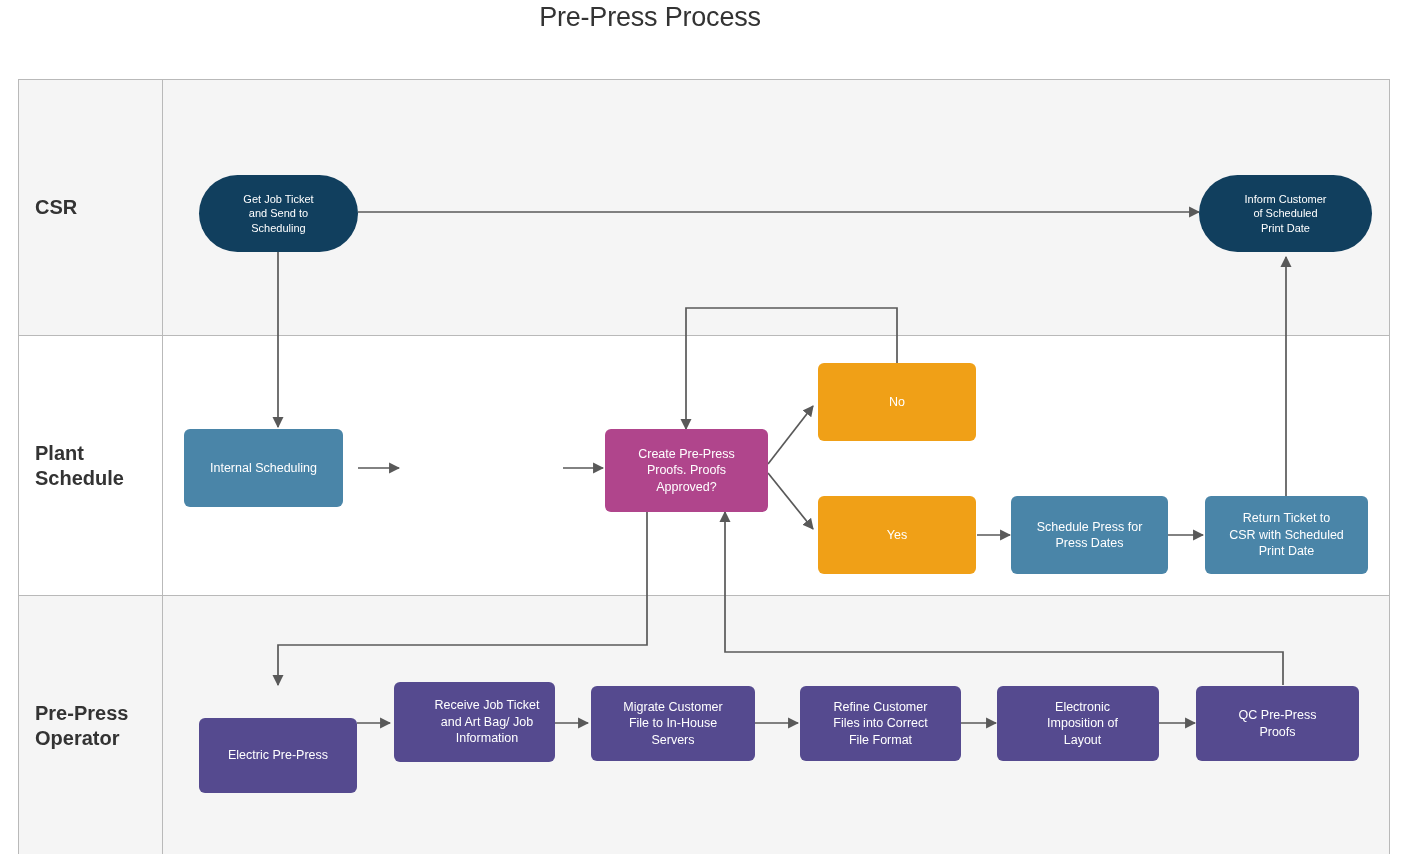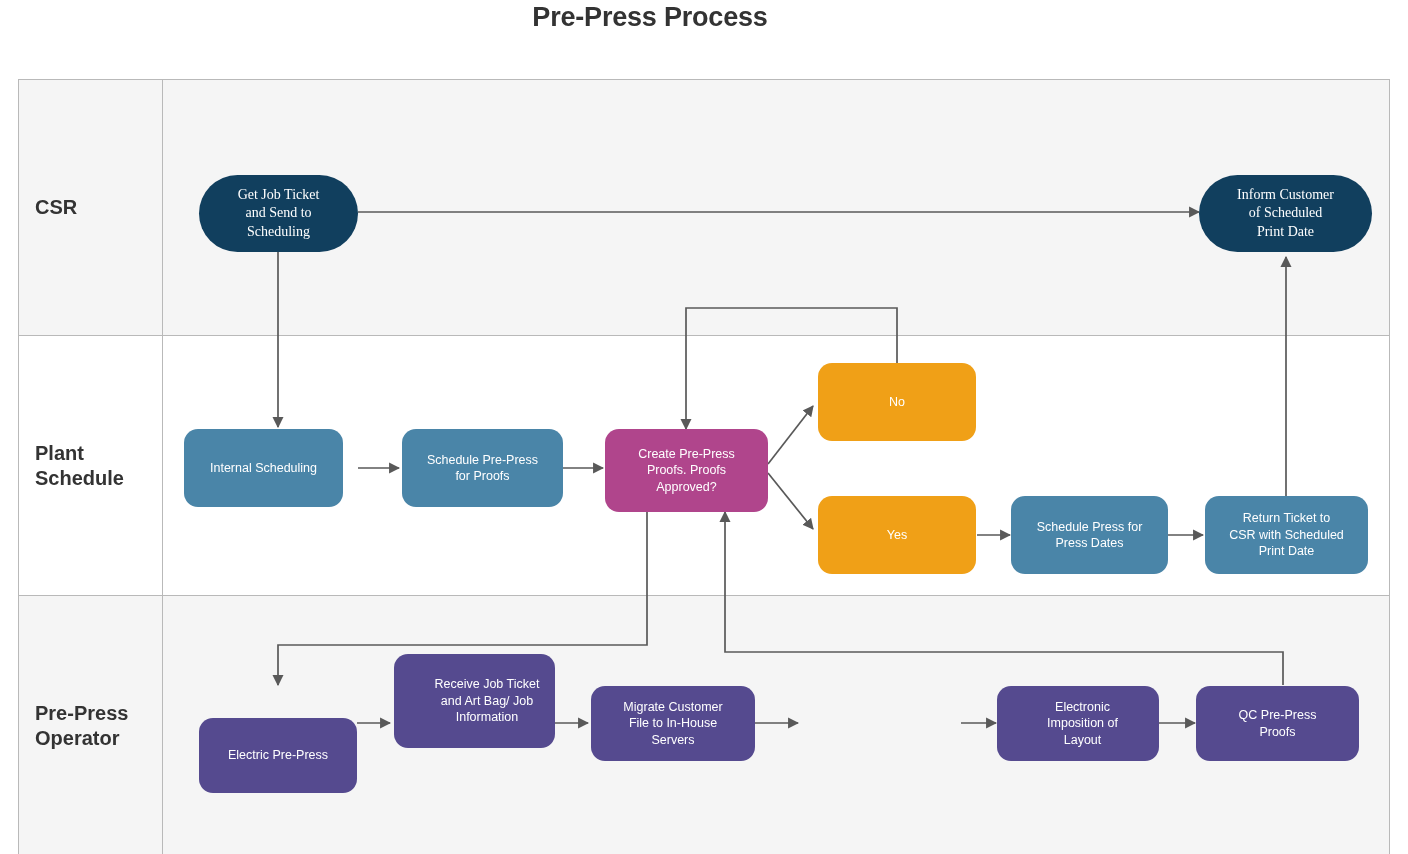--- a/index.html
+++ b/index.html
@@ -14,21 +14,21 @@
     height: 854px;
     background: #ffffff;
     overflow: hidden;
   }
   #diagram-title {
     position: absolute;
     left: 0; top: 2px;
     width: 1300px;
     text-align: center;
     font-size: 27px;
-    font-weight: bold;
+    font-weight: normal;
     color: #333333;
     letter-spacing: -0.2px;
   }
   
   #lane-frame {
     position: absolute;
     left: 18px; top: 79px;
     width: 1372px; height: 775px;
     border: 1px solid #b9b9b9;
     border-bottom: none;
@@ -72,23 +72,23 @@
     display: flex;
     align-items: center;
     justify-content: center;
     text-align: center;
     color: #ffffff;
     font-size: 12.5px;
     line-height: 1.32;
     white-space: pre-line;
     padding: 4px 7px;
   }
-  .node.rect { border-radius: 14px; }
+  .node.rect { border-radius: 6px; }
   .node.stadium { border-radius: 44px; }
-  .node.start-end { font-size: 14px; font-family: Liberation Serif, serif; }
+  .node.start-end { font-size: 11px; }
   .node-blue   { background: #4a85a8; }
   .node-navy   { background: #113f5e; }
   .node-purple { background: #554a8f; }
   .node-magenta{ background: #b0458c; }
   .node-orange { background: #f0a017; }
 </style>
 </head>
 <body>
 
 <div id="page">
@@ -162,48 +162,49 @@
   <div class="node stadium node-navy start-end" style="left:199px; top:175px; width:159px; height:77px;">Get Job Ticket
 and Send to
 Scheduling</div>
 
   <div class="node stadium node-navy start-end" style="left:1199px; top:175px; width:173px; height:77px;">Inform Customer
 of Scheduled
 Print Date</div>
 
   <div class="node rect node-blue" style="left:184px; top:429px; width:159px; height:78px;">Internal Scheduling</div>
 
-  <div class="node rect node-blue" style="left:402px; top:429px; width:161px; height:78px;">Schedule Pre-Press
-for Proofs</div>
 
   <div class="node rect node-magenta" style="left:605px; top:429px; width:163px; height:83px;">Create Pre-Press
 Proofs. Proofs
 Approved?</div>
 
   <div class="node rect node-orange" style="left:818px; top:363px; width:158px; height:78px;">No</div>
 
   <div class="node rect node-orange" style="left:818px; top:496px; width:158px; height:78px;">Yes</div>
 
   <div class="node rect node-blue" style="left:1011px; top:496px; width:157px; height:78px;">Schedule Press for
 Press Dates</div>
 
   <div class="node rect node-blue" style="left:1205px; top:496px; width:163px; height:78px;">Return Ticket to
 CSR with Scheduled
 Print Date</div>
 
   <div class="node rect node-purple" style="left:199px; top:686px; width:158px; height:75px;margin-top:32px;">Electric Pre-Press</div>
 
-  <div class="node rect node-purple" style="left:394px; top:654px; width:161px; height:94px;padding-left:32px;">Receive Job Ticket
+  <div class="node rect node-purple" style="left:394px; top:682px; width:161px; height:80px;padding-left:32px;">Receive Job Ticket
 and Art Bag/ Job
 Information</div>
 
   <div class="node rect node-purple" style="left:591px; top:686px; width:164px; height:75px;">Migrate Customer
 File to In-House
 Servers</div>
 
+  <div class="node rect node-purple" style="left:800px; top:686px; width:161px; height:75px;">Refine Customer
+Files into Correct
+File Format</div>
 
   <div class="node rect node-purple" style="left:997px; top:686px; width:162px; height:75px;padding-left:16px;">Electronic
 Imposition of
 Layout</div>
 
   <div class="node rect node-purple" style="left:1196px; top:686px; width:163px; height:75px;">QC Pre-Press
 Proofs</div>
 
 </div>
 

